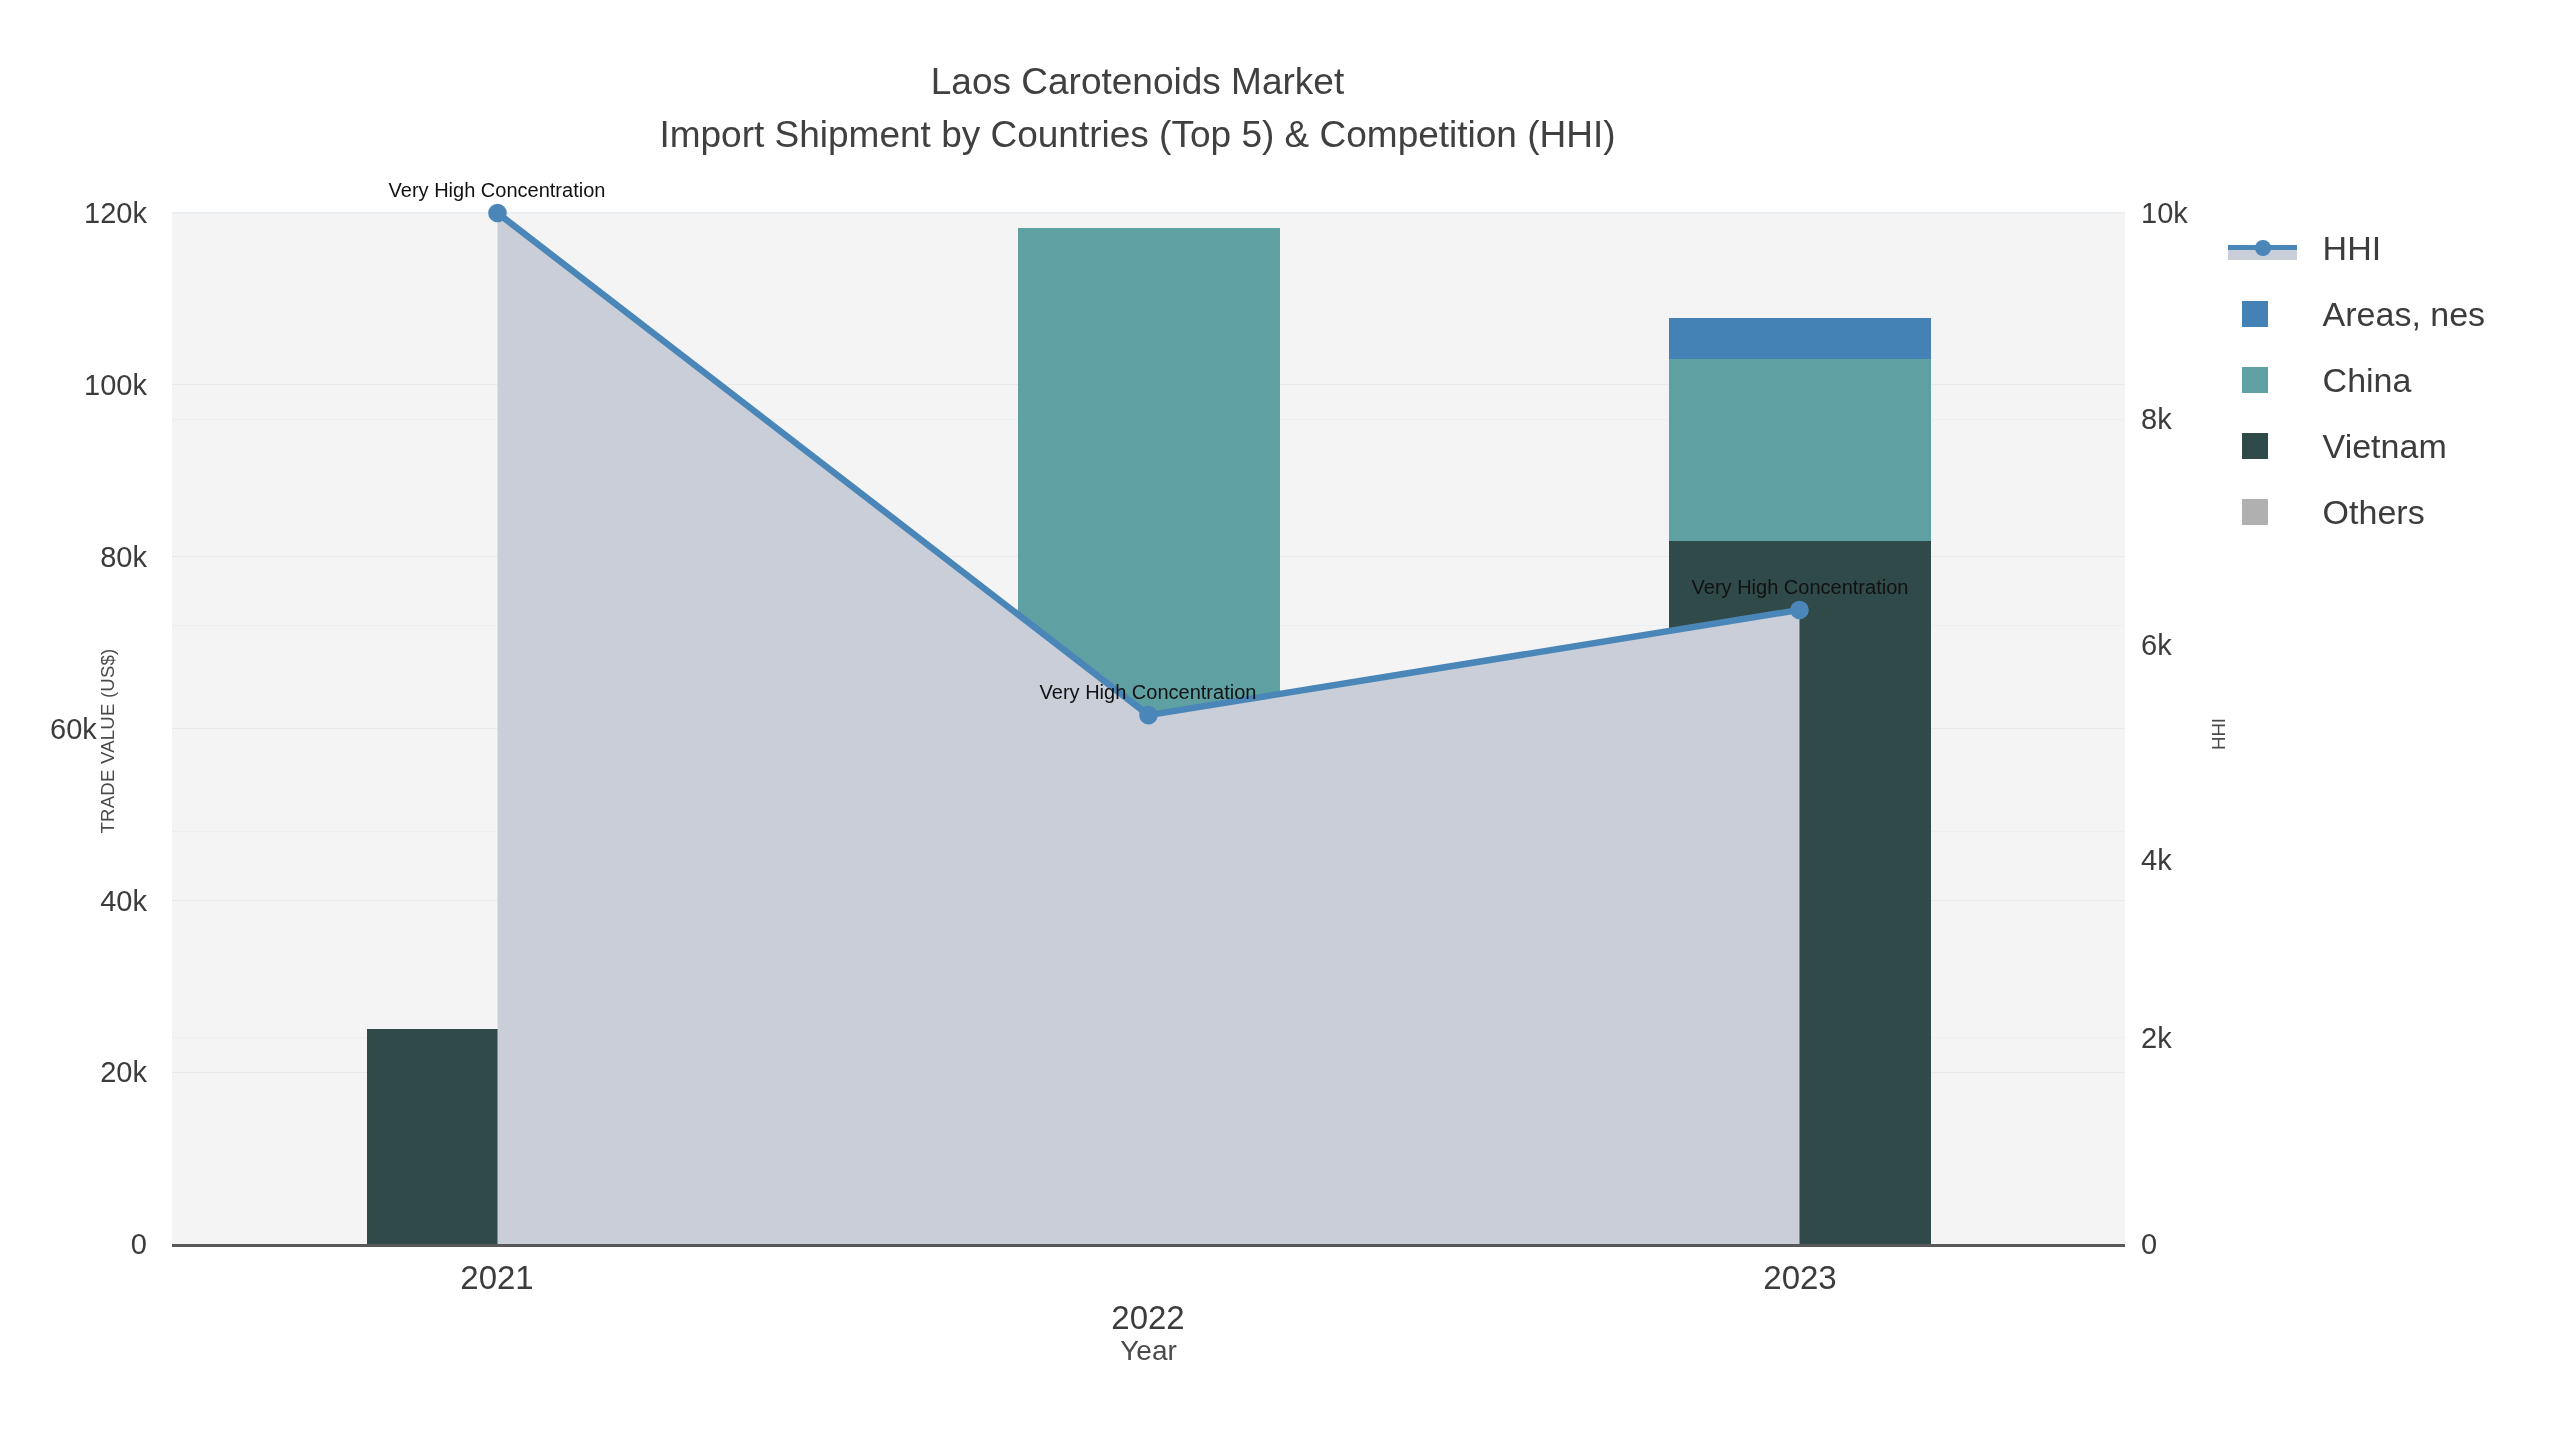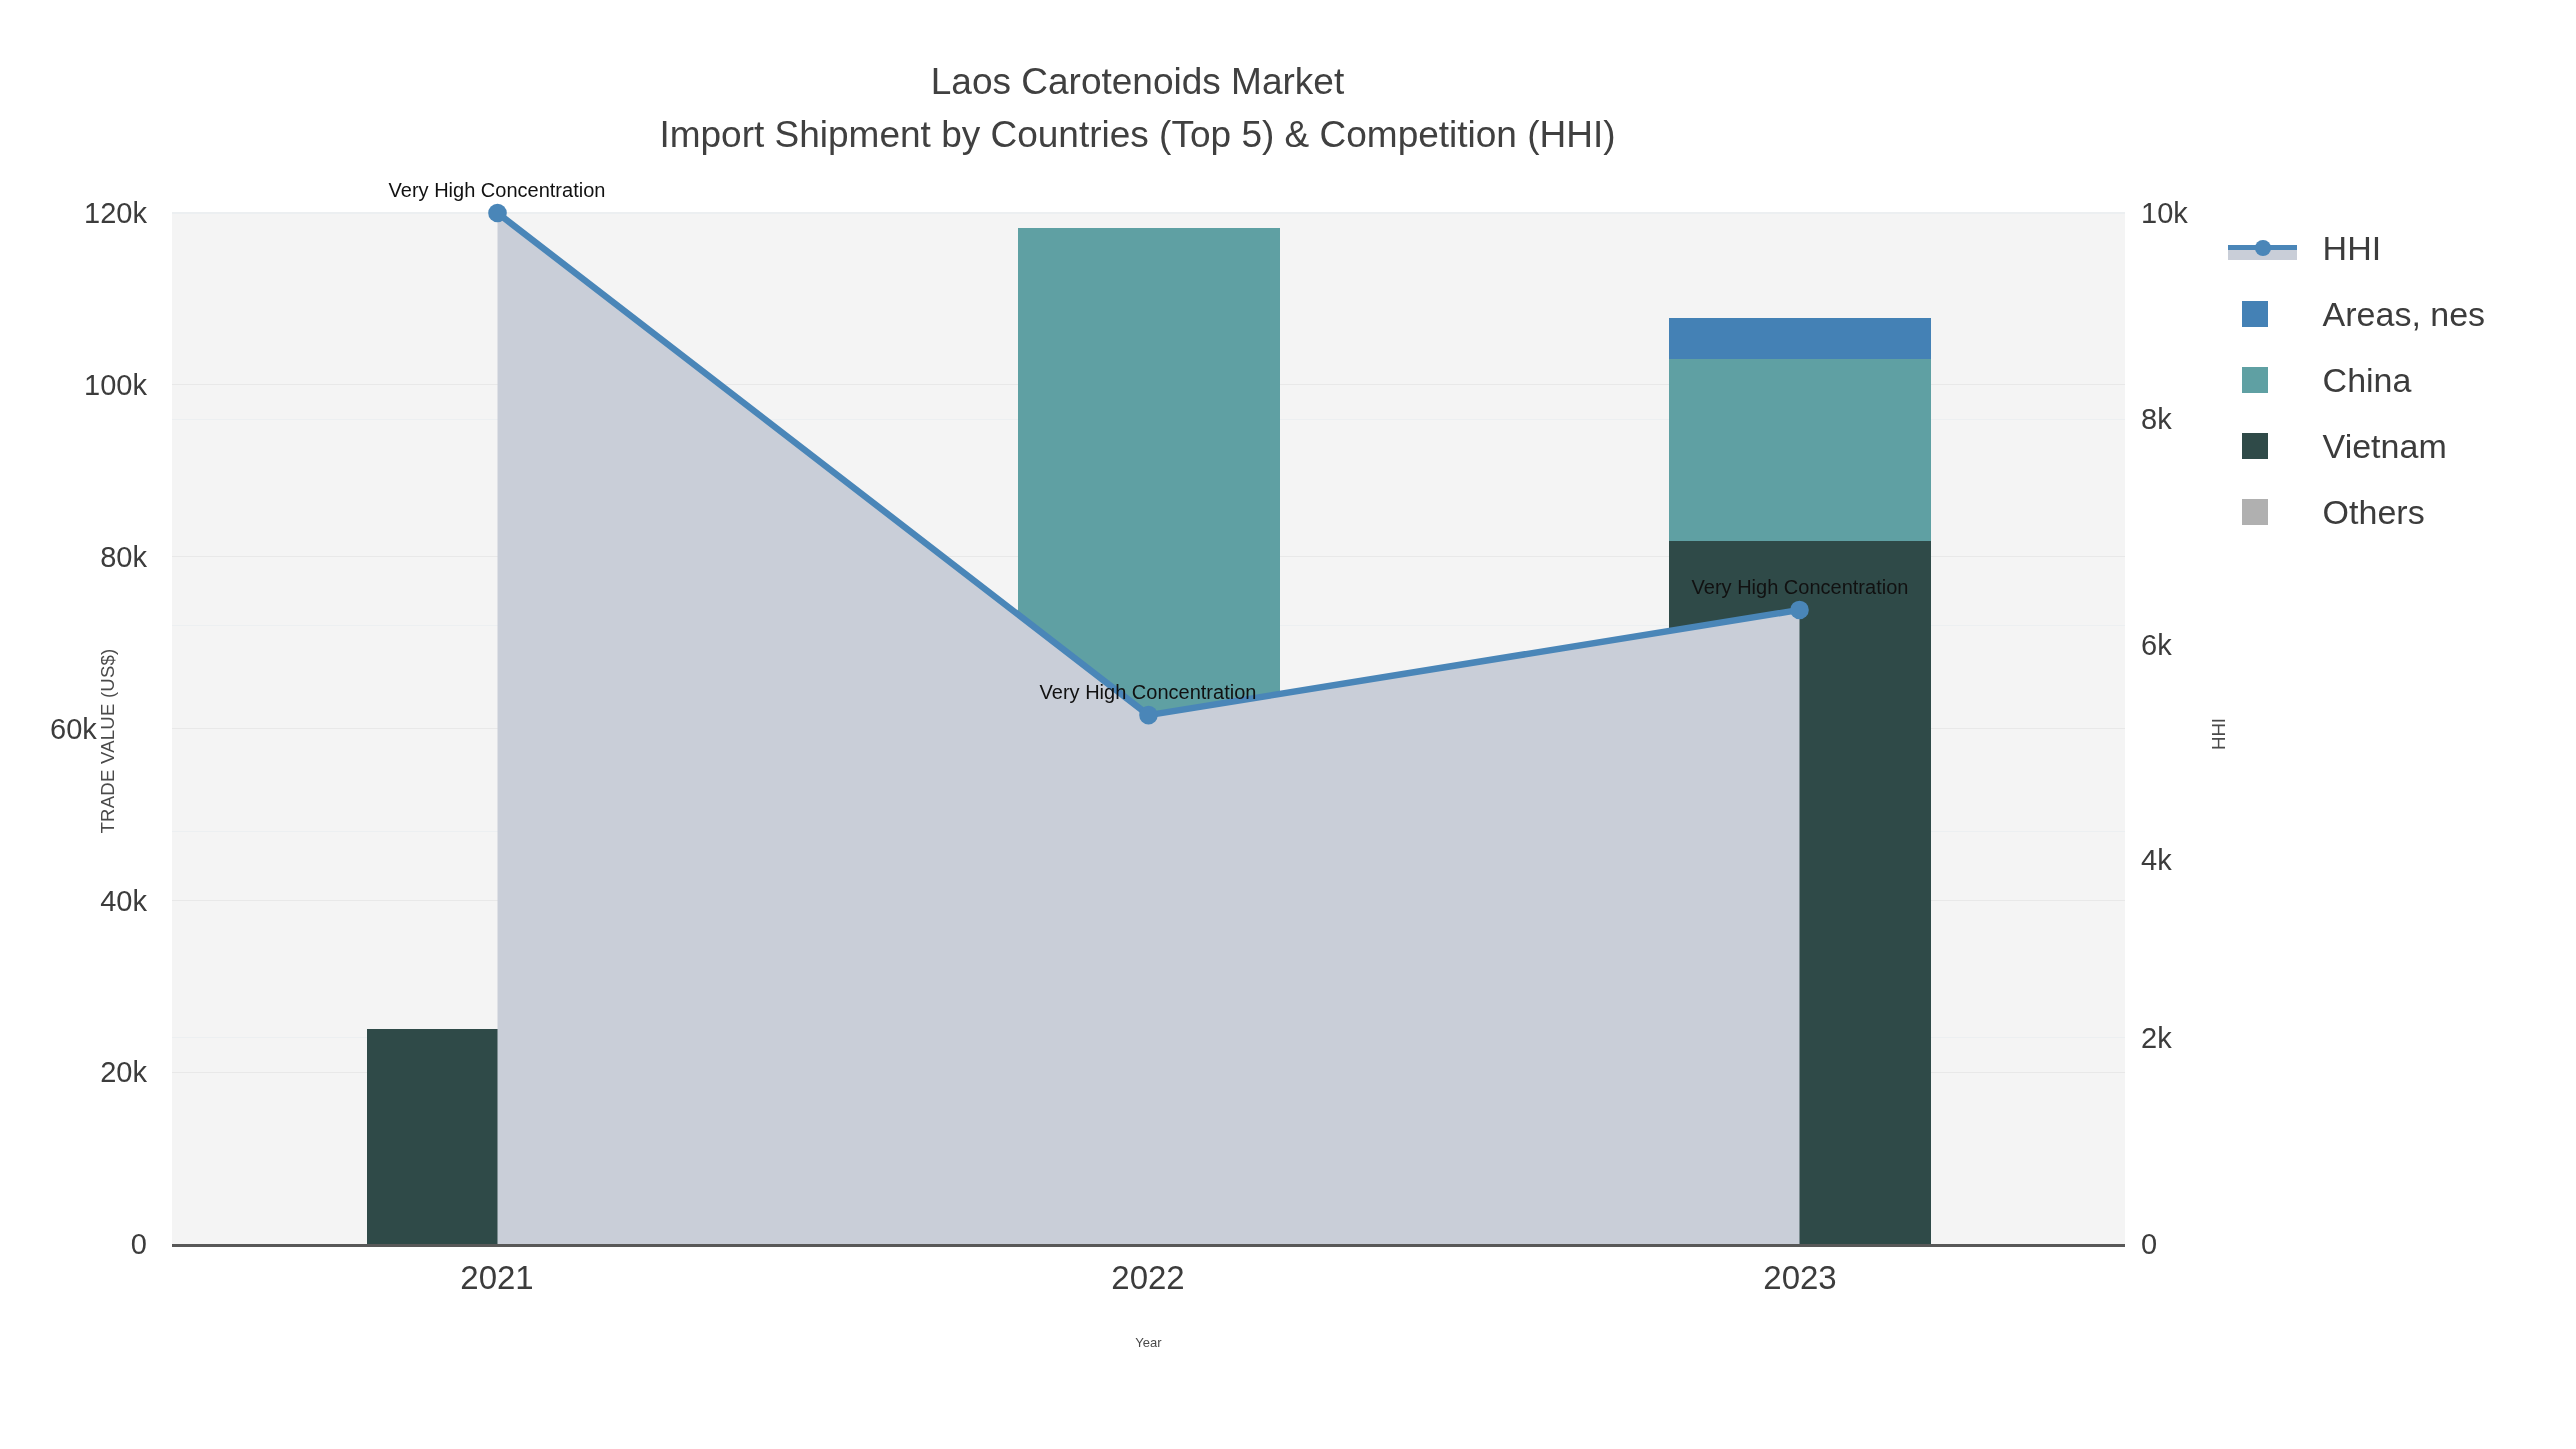--- a/index.html
+++ b/index.html
@@ -82,21 +82,21 @@
     position:absolute;
     left:2147px;top:723px;
     width:143px;
     transform:rotate(-90deg);
     transform-origin:center center;
     text-align:center;
     font-size:18.6px;color:#4a4a4a;
   }
   #xlabel{
     position:absolute;left:172px;top:1335px;width:1953px;
-    text-align:center;font-size:13px;color:#4a4a4a;
+    text-align:center;font-size:28px;color:#4a4a4a;
   }
   
   #legend{
     position:absolute;left:2218px;top:228px;
     display:flex;flex-direction:column;
     gap:26px;
   }
   .legend-row{
     display:flex;align-items:center;
     height:40px;
@@ -188,21 +188,21 @@
 <div id="yticks-right">
     <div class="ytick" style="top: 1244px; left: 2141px;">0</div>
     <div class="ytick" style="top: 1038px; left: 2141px;">2k</div>
     <div class="ytick" style="top: 860px; left: 2141px;">4k</div>
     <div class="ytick" style="top: 645px; left: 2141px;">6k</div>
     <div class="ytick" style="top: 419px; left: 2141px;">8k</div>
     <div class="ytick" style="top: 213px; left: 2141px;">10k</div>
   </div>
 <div id="xticks">
     <div class="xtick" style="left: 497px;">2021</div>
-    <div class="xtick" style="left: 1148px;">2022</div>
+    <div class="xtick" style="left: 1148px; margin-top: 40px;">2022</div>
     <div class="xtick" style="left: 1800px;">2023</div>
   </div>
 <div id="annotations">
     <div class="annot" style="left: 497px; top: 179px;">Very High Concentration</div>
     <div class="annot" style="left: 1148px; top: 681px;">Very High Concentration</div>
     <div class="annot" style="left: 1800px; top: 576px;">Very High Concentration</div>
   </div>
 
 <div id="ylabel-left">TRADE VALUE (US$)</div>
 <div id="ylabel-right">HHI</div>

